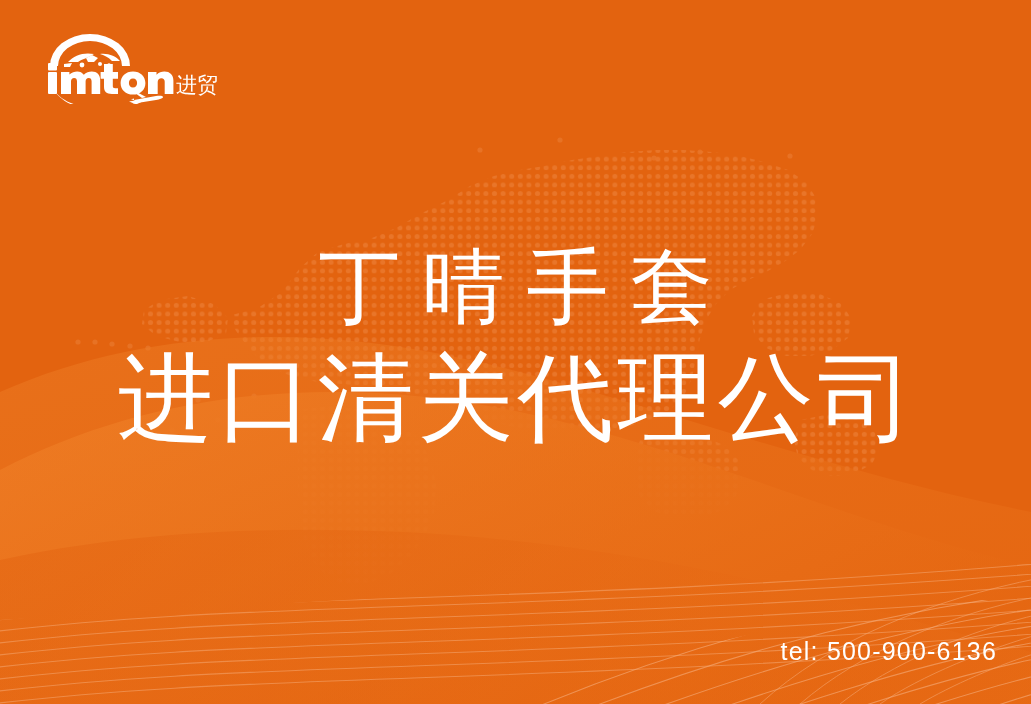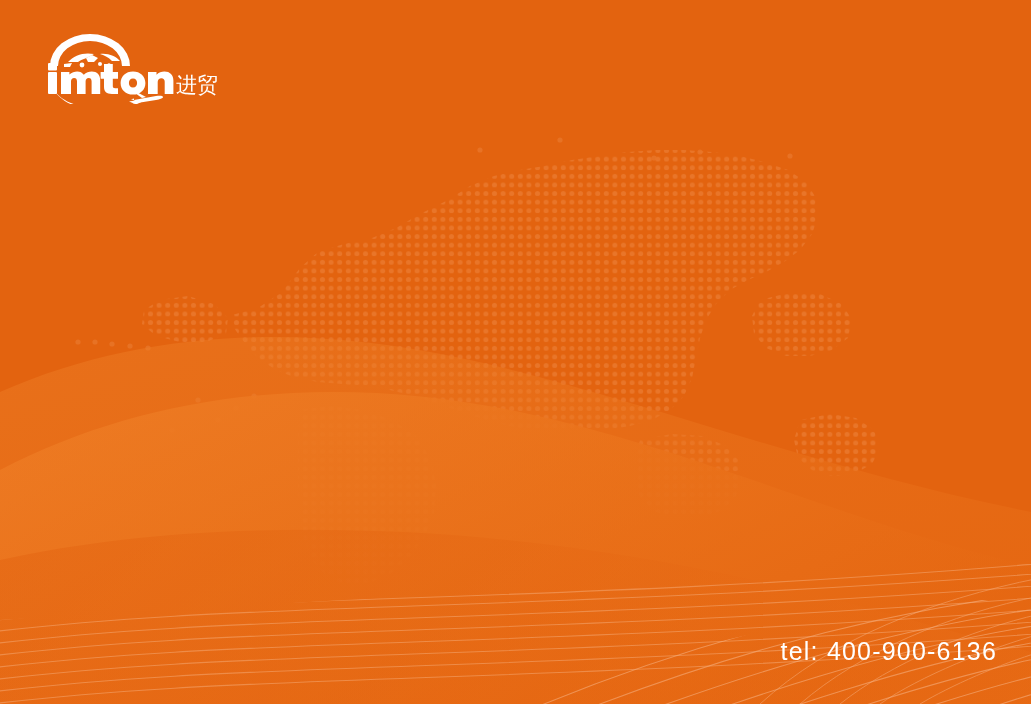--- a/index.html
+++ b/index.html
@@ -239,16 +239,20 @@
       <g>
         <path d="M16,62 C26,78 56,84 86,78 C96,76 104,73 110,70
                  C102,76 88,81 72,82 C46,84 24,76 16,62 Z" fill="#ffffff"></path>
         <path d="M96,72 l22,-4 c4,-0.7 7,-0.2 7,1 0,1.2 -3,2.4 -7,3 l-22,3.4
                  l-5,-1.8 l6,-1 l-4,-1.4 l3,-0.6 Z" fill="#ffffff"></path>
         <path d="M104,70 l-7,-5 l3,-0.3 l8,4.4 Z" fill="#ffffff"></path>
       </g>
     </svg>
   </div>
 
-
-  <div id="tel">tel: 400-900-6136</div>
+  <div id="headline">
+    <div class="line1">丁晴手套</div>
+    <div class="line2">进口清关代理公司</div>
+  </div>
+
+  <div id="tel">tel: 500-900-6136</div>
 
 </div>
 
 </body></html>

